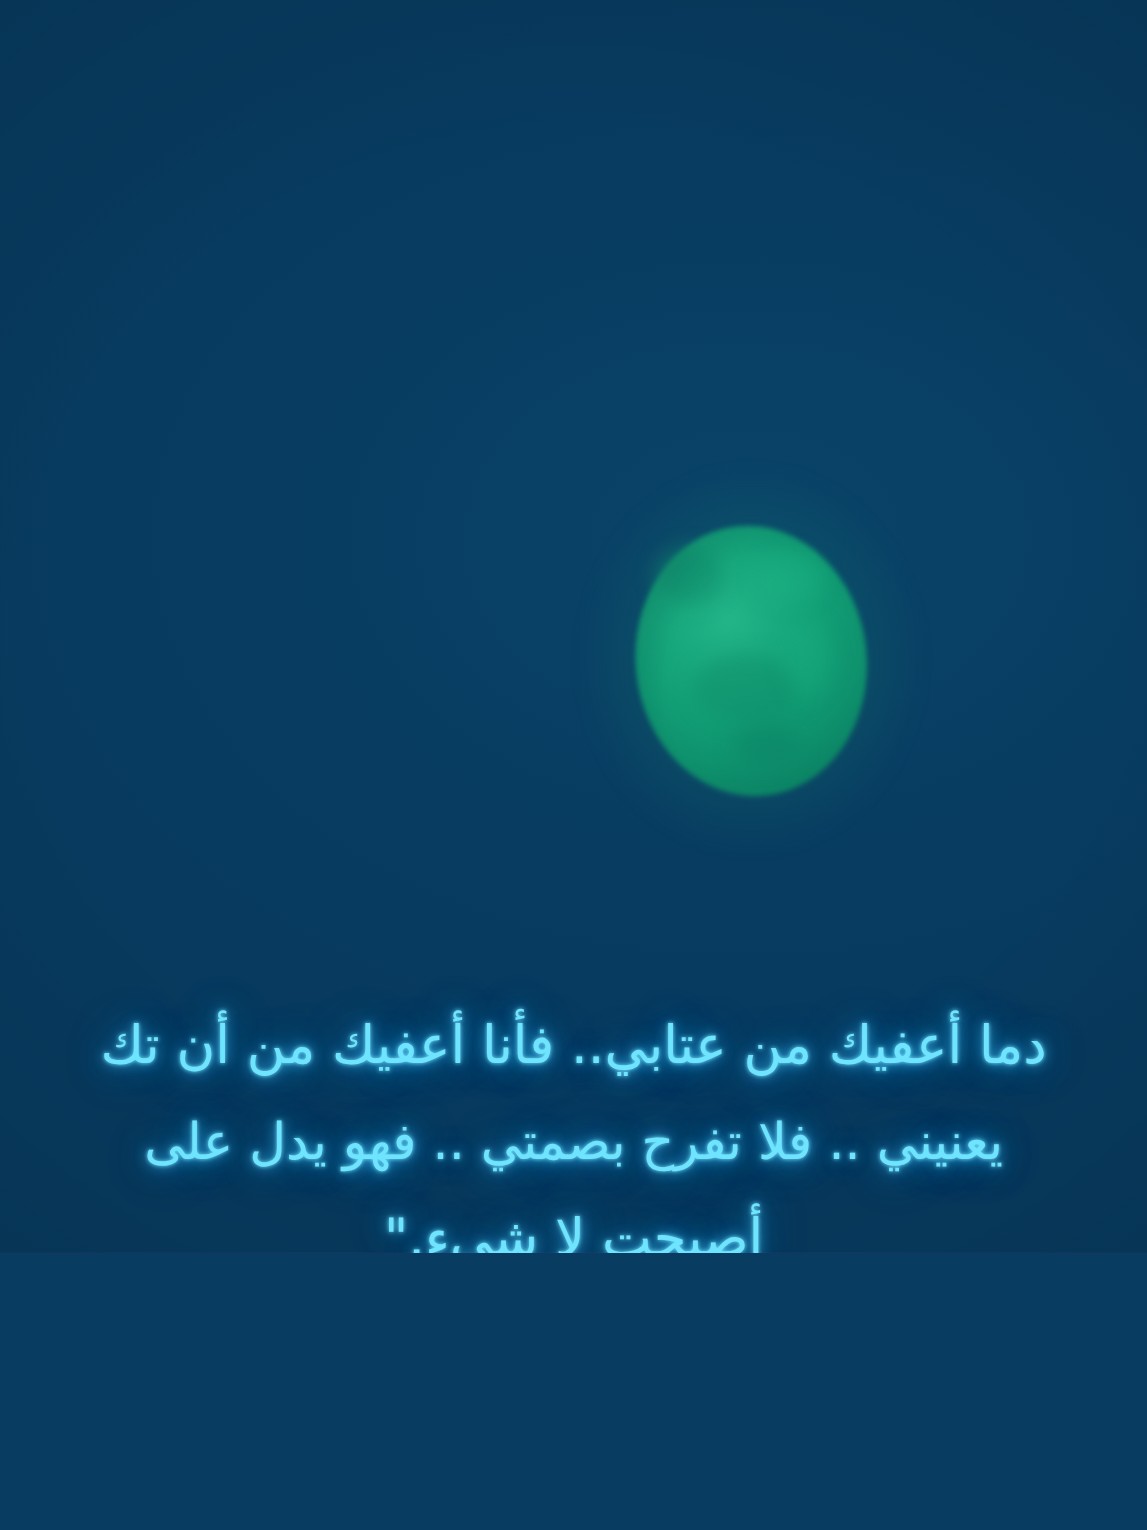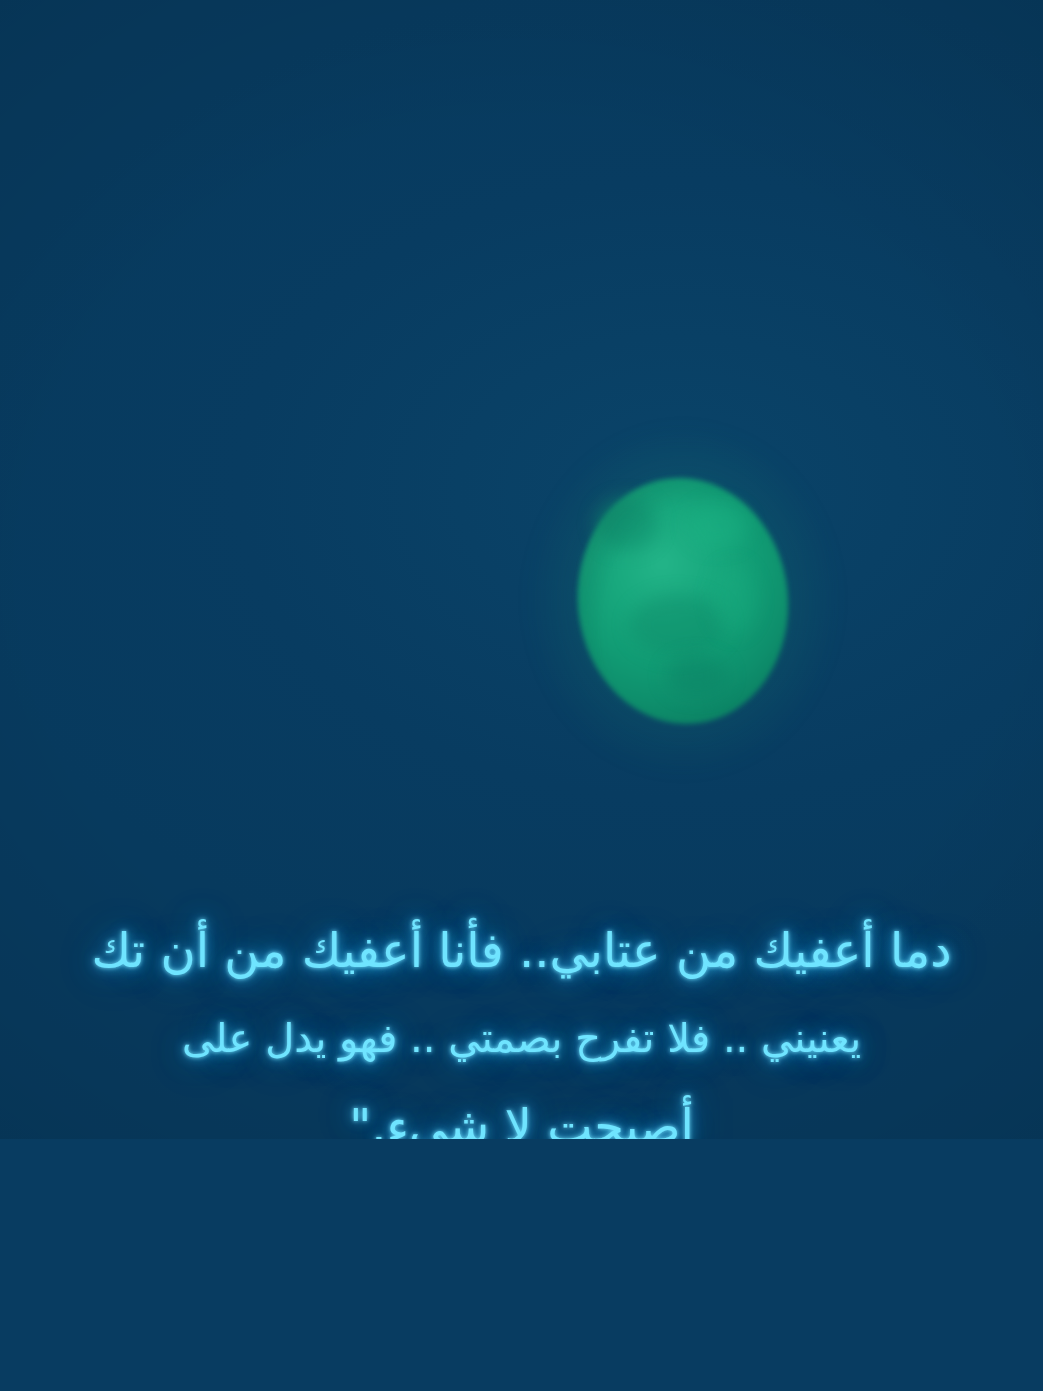--- a/index.html
+++ b/index.html
@@ -111,21 +111,21 @@
     line-height: 88px;
     font-weight: 400;
     letter-spacing: 0px;
     text-shadow:
       0 0 4px  rgba(120,230,255,0.95),
       0 0 12px rgba(60,200,255,0.85),
       0 0 26px rgba(30,170,255,0.60),
       0 0 46px rgba(20,140,230,0.38);
   }
   .cap-line.l1 { font-size: 48px; }
-  .cap-line.l2 { font-size: 40px; }
+  .cap-line.l2 { font-size: 46px; }
   .cap-line.l3 { font-size: 48px; }
 </style>
 </head>
 <body>
 
 <div id="stage">
 
   <div class="sky"></div>
   <div class="sky-vignette"></div>
 

